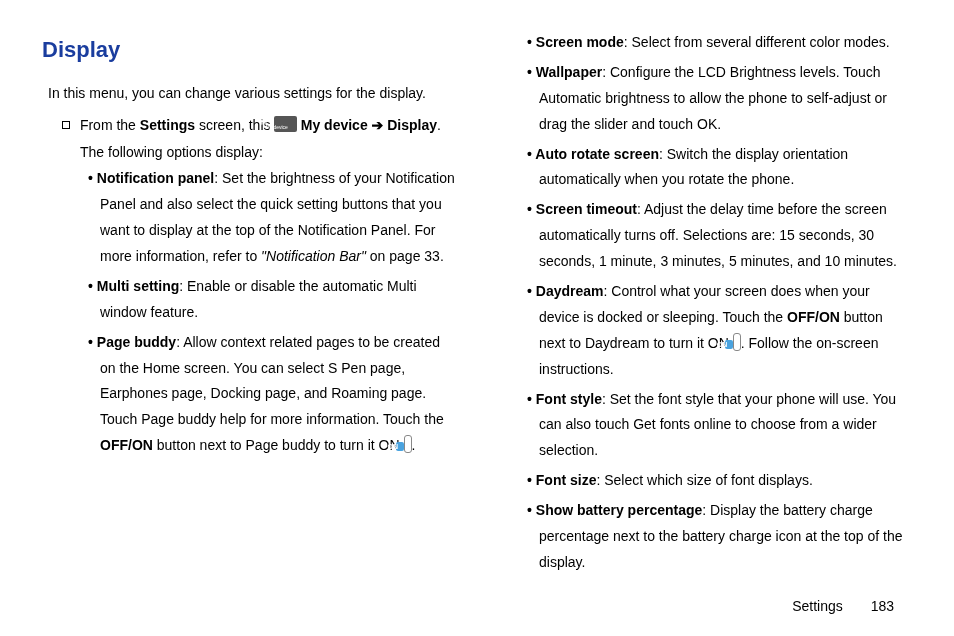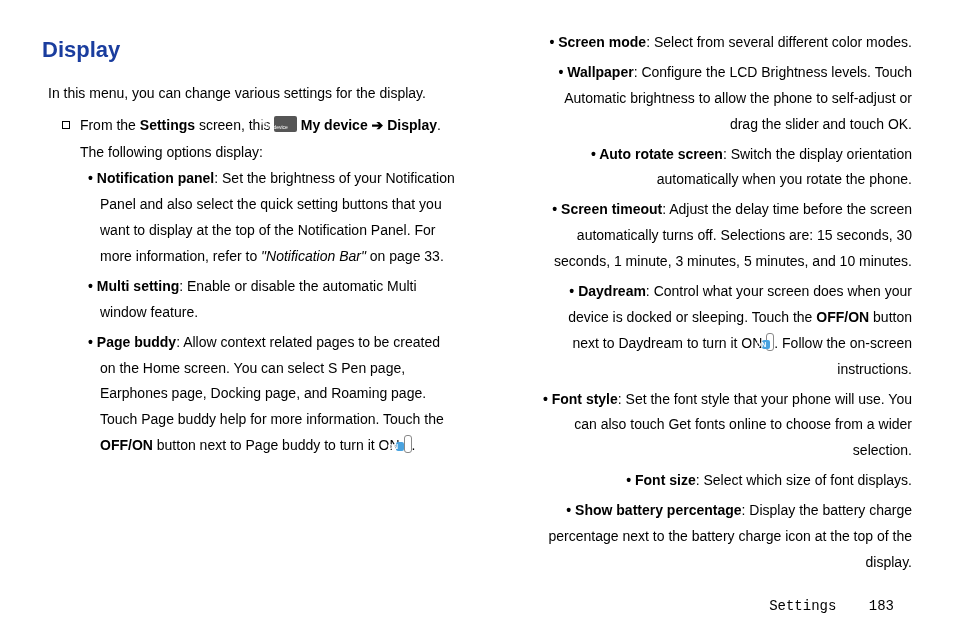--- a/index.html
+++ b/index.html
@@ -57,21 +57,20 @@
       margin-left: 12px;
       text-indent: -12px;
       margin-bottom: 4px;
     }
     ul.options > li::before {
       content: "• ";
       font-weight: bold;
     }
     .col-right ul.options {
         margin-left: 30px;
-        text-align: right;
     }
     .b { font-weight: bold; }
     .icon-box {
       display: inline-block;
       background: #555;
       color: #fff;
       font-size: 7px;
       padding: 2px 4px 2px 4px;
       border-radius: 2px;
       vertical-align: 1px;
@@ -99,21 +98,20 @@
       font-weight: bold;
       padding: 1px 4px;
       border-radius: 2px;
     }
     .arrow { font-weight: bold; }
     .footer {
       position: absolute;
       bottom: 22px;
       right: 60px;
       font-size: 14px;
-      font-family: Liberation Mono, monospace;
     }
     .footer .pn { margin-left: 24px; }
     .ref { font-style: italic; }
   </style>
 </head>
 <body>
 
 <div class="page">
   <div class="col col-left">
     <h2 class="section-title">Display</h2>

